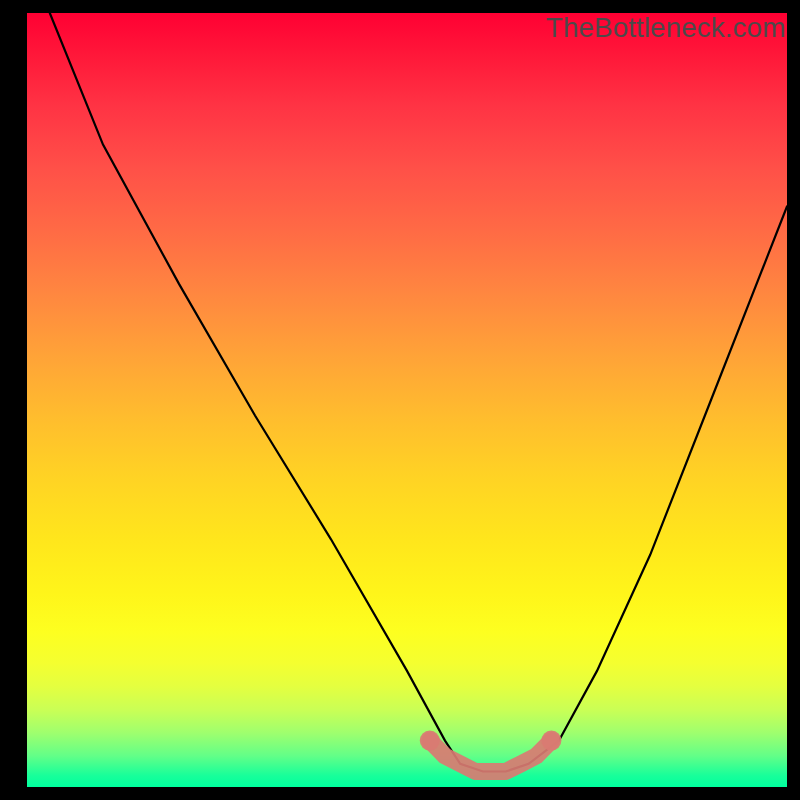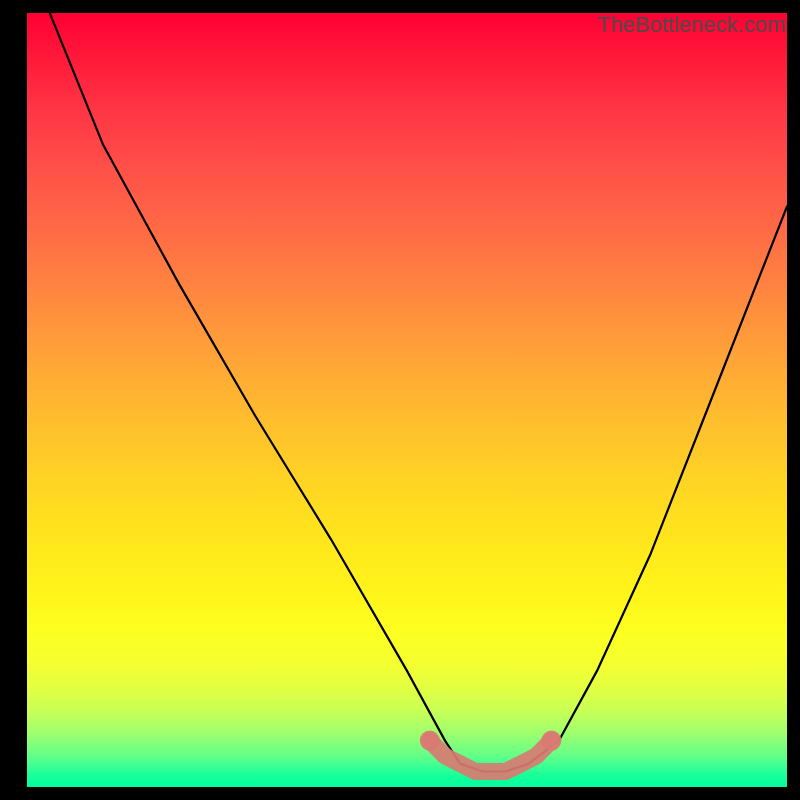--- a/index.html
+++ b/index.html
@@ -48,21 +48,21 @@
     position: absolute;
     inset: 0;
     width: 100%;
     height: 100%;
   }
   .watermark {
     position: absolute;
     top: 12px;
     right: 14px;
     color: #4a4a4a;
-    font-size: 22px;
+    font-size: 28px;
     font-weight: 500;
     letter-spacing: 0px;
   }
 </style>
 </head>
 <body>
 
 <div class="plot-area">
   <div class="gradient-bg"></div>
   <svg class="curve-svg" viewBox="0 0 760 774" preserveAspectRatio="none">

